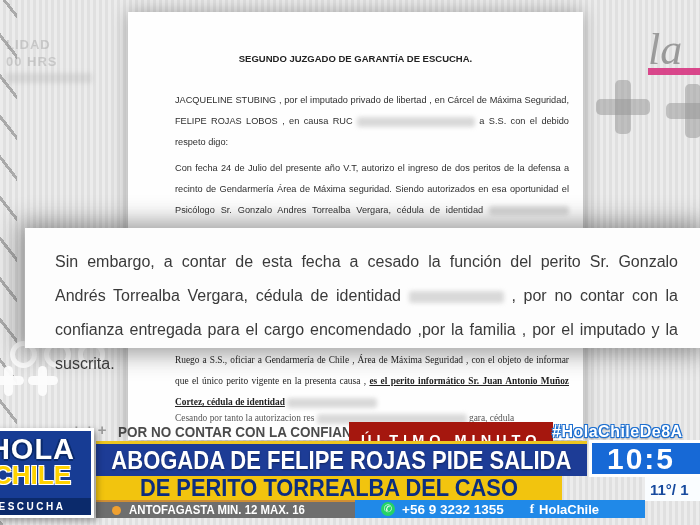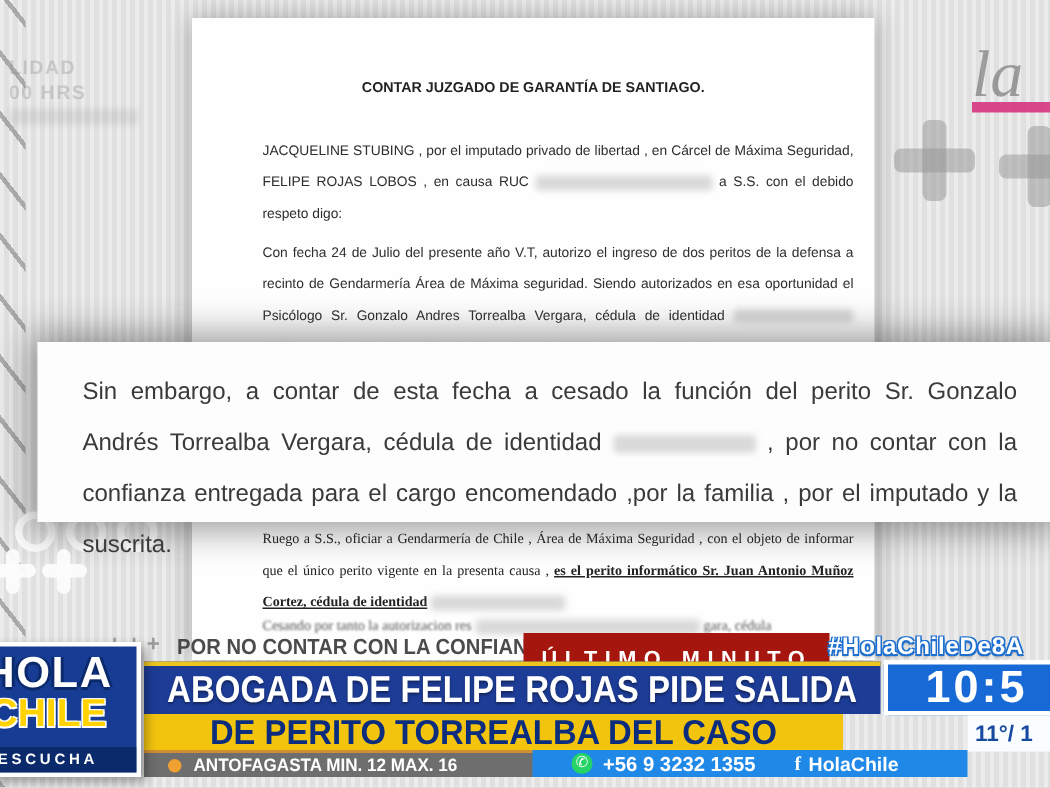--- a/index.html
+++ b/index.html
@@ -82,21 +82,21 @@
   .row1 span { color:#fff; font-size:25px; font-weight:bold; white-space:nowrap;
     transform:scaleX(.88); text-shadow:0 1px 2px rgba(0,0,0,.4); }
   .row2 { position:absolute; left:96px; top:476px; width:466px; height:25px;
     background:#f2c40e; display:flex; align-items:center; justify-content:center; z-index:6; }
   .row2 span { color:#0c2d7e; font-size:23px; font-weight:bold; white-space:nowrap;
     transform:scaleX(.95); }
   .timebox { position:absolute; left:589px; top:440px; width:115px; height:37px;
     background:#1769d6; border:3px solid #fff; border-right:none; display:flex;
     align-items:center; z-index:6; }
   .timebox span { color:#fff; font-size:30px; font-weight:bold; letter-spacing:2px;
-    padding-left:25px; white-space:nowrap; }
+    padding-left:15px; white-space:nowrap; }
   .tempbox { position:absolute; left:645px; top:477px; width:60px; height:24px;
     background:#fafdff; display:flex; align-items:center; z-index:6; }
   .tempbox span { color:#174a9e; font-size:15px; font-weight:bold; padding-left:5px;
     white-space:nowrap; }
   
   .tick-gray { position:absolute; left:96px; top:500px; width:260px; height:18px;
     background:#6e6e6e; border-top:2px solid #d08e34; display:flex; align-items:center;
     padding-left:16px; z-index:6; }
   .dot { width:9px; height:9px; border-radius:50%; background:#f0a030; margin-right:8px; flex:none; }
   .tick-gray span { color:#fff; font-size:12px; font-weight:bold; white-space:nowrap;
@@ -138,21 +138,21 @@
 
   <div class="lared">
     <div class="la">la</div>
     <div class="bar"></div>
   </div>
 
   <div class="plus" style="left:596px; top:80px;"></div>
   <div class="plus" style="left:666px; top:84px;"></div>
 
   <div class="page">
-    <div class="doc-title">CONTAR JUZGADO DE GARANTÍA DE SANTIAGO.</div>
+    <div class="doc-title">SEGUNDO JUZGADO DE GARANTÍA DE ESCUCHA.</div>
 
     <div class="doc-p p1">
       <b>JACQUELINE STUBING</b><span> , por el imputado privado de libertad , en Cárcel de Máxima Seguridad, </span><b>FELIPE ROJAS LOBOS</b><span> , en causa </span><b>RUC</b> <span class="redact r1"></span><span> a S.S. con el debido respeto digo:</span>
     </div>
 
     <div class="doc-p p2">
       <span>Con fecha  24 de Julio del presente año V.T, autorizo el ingreso de dos peritos de la defensa a recinto de Gendarmería Área de Máxima seguridad. Siendo autorizados en esa oportunidad el Psicólogo Sr. Gonzalo Andres Torrealba Vergara, cédula de identidad </span>
       <span class="redact r2"></span><span class="fade"> sicólogo, y el perito informático Sr. Juan Antonio Muñoz Cortez, cédula de</span>
     </div>
 

